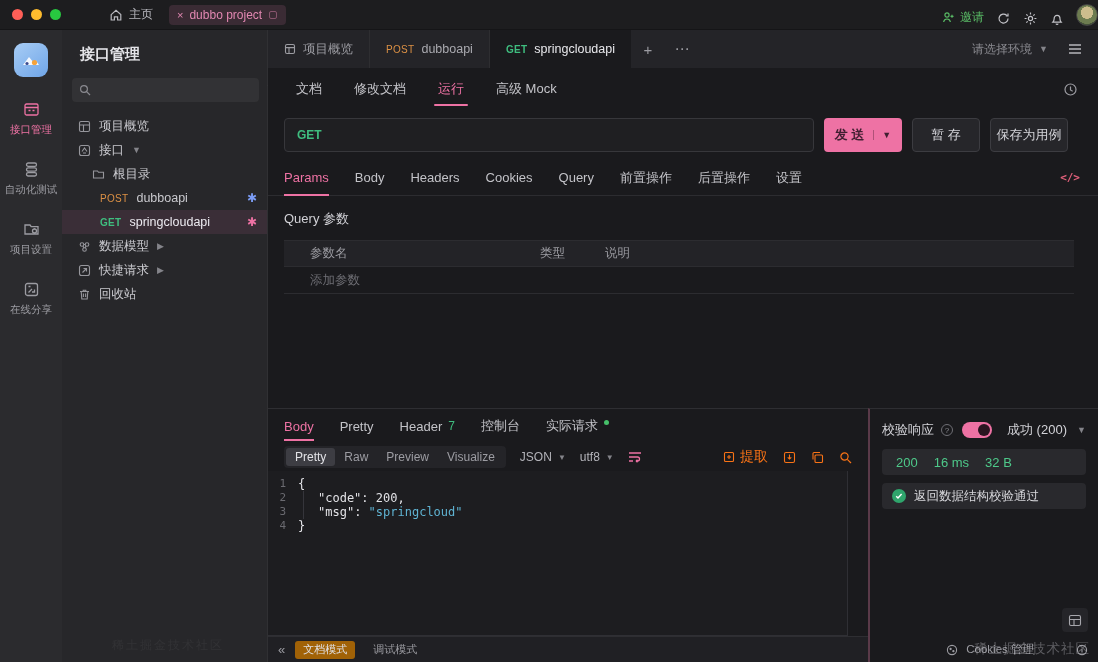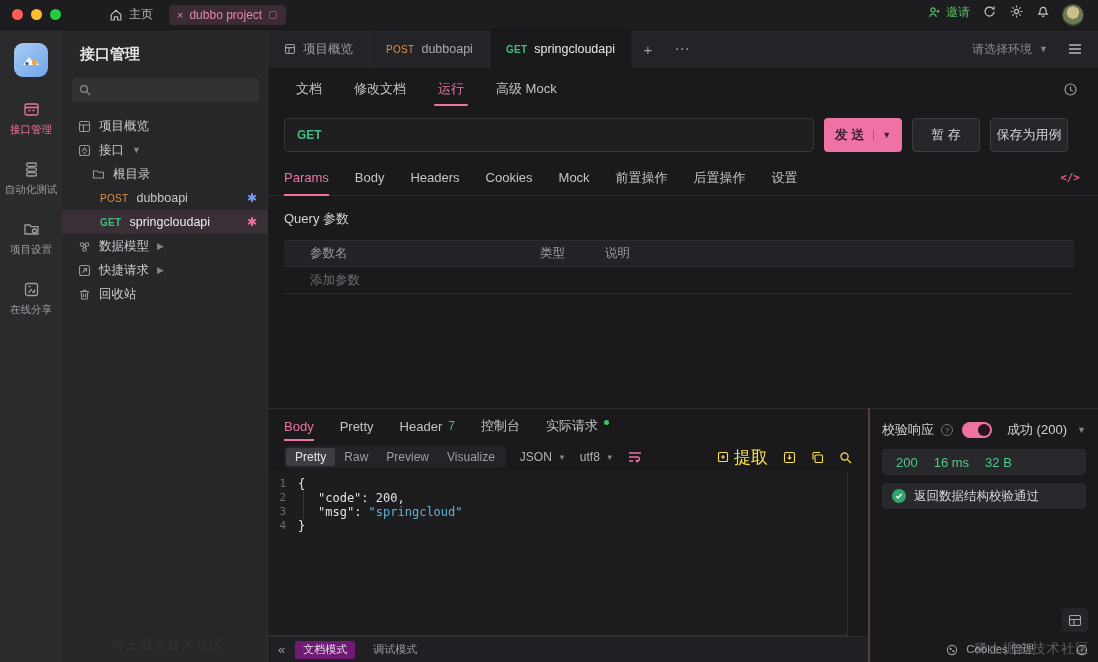--- a/index.html
+++ b/index.html
@@ -27,21 +27,21 @@
   
   .titlebar{position:absolute;left:0;top:0;width:1098px;height:30px;background:var(--bg-title);
             display:flex;align-items:center;border-bottom:1px solid #151517}
   .dots{display:flex;gap:8px;margin-left:12px}
   .dot{width:11px;height:11px;border-radius:50%}
   .dot.r{background:#ff5f57}.dot.y{background:#febc2e}.dot.g{background:#28c840}
   .tb-home{margin-left:48px;gap:6px;color:#b9b9bf;font-size:12px}
   .proj-tab{margin-left:16px;height:20px;padding:0 8px;border-radius:4px;background:#3a2b34;
             display:flex;align-items:center;gap:6px;color:#e287b2;font-size:12px}
   .proj-badge{opacity:.45}
-  .tb-right{margin-left:auto;display:flex;align-items:flex-start;gap:12px;padding-right:14px}
+  .tb-right{margin-left:auto;display:flex;align-items:flex-end;gap:12px;}
   .invite{gap:5px;color:#58b864;font-size:12px}
   .tb-ic{color:#c2c2c7}
   .avatar{width:22px;height:22px;border-radius:50%;background:radial-gradient(circle at 50% 38%,#cdbd8d 0 38%,#6d7c50 39% 70%,#465538 71%);border:1px solid #444}
 
   
   .rail{position:absolute;left:0;top:30px;width:62px;height:632px;background:var(--bg-rail);
         display:flex;flex-direction:column;align-items:center}
   .logo{width:34px;height:34px;border-radius:9px;margin-top:13px;
         background:linear-gradient(140deg,#a8cdf5,#6fa5e8);display:flex;align-items:center;justify-content:center}
   .rail-item{margin-top:24px;display:flex;flex-direction:column;align-items:center;gap:5px;
@@ -127,34 +127,34 @@
   .rtab.active::after{content:"";position:absolute;left:0;right:0;bottom:2px;height:2px;background:var(--accent)}
   .hcount{color:var(--green);font-size:12px}
   .gdot{width:5px;height:5px;border-radius:50%;background:#46c06a;margin-top:-8px}
   .rtools{height:28px;display:flex;align-items:center;padding:0 16px;gap:14px}
   .seg{display:flex;background:#242428;border-radius:4px;padding:2px;height:22px}
   .seg span{padding:0 9px;display:flex;align-items:center;font-size:12px;color:#9c9ca2;border-radius:3px}
   .seg span.on{background:#3d3d43;color:#e2e2e6}
   .dd{display:flex;align-items:center;gap:6px;font-size:12px;color:#b3b3b9}
   .dd .caret{font-size:8px}
   .wrap-ic{color:var(--accent)}
-  .rtool-right{margin-left:auto;display:flex;align-items:center;gap:15px;color:#fde047;font-size:17px}
+  .rtool-right{margin-left:auto;display:flex;align-items:center;gap:15px;color:#f97316;font-size:14px}
   .editor{flex:1;background:#1d1d20;margin-right:20px;border-right:1px solid #2f2f34;border-bottom:1px solid #2f2f34;
           padding-top:6px;font-family:"DejaVu Sans Mono",monospace;font-size:12px}
   .cl{display:flex;height:14px;line-height:14px}
   .ln{width:30px;text-align:right;padding-right:12px;color:#6a6a70;font-size:11px}
   .lc{color:#e6e6ea;white-space:pre}
   .ind{display:inline-block;width:15px;border-left:1px solid #35353b;margin-left:5px}
   .tok-key{color:#e2e2e6}.tok-num{color:#e2e2e6}.tok-str{color:#5fb3d2}
 
   .bottombar{height:26px;border-top:1px solid #2e2e32;background:#202024;display:flex;align-items:center;
              padding-left:10px;gap:10px}
   .bb-col{color:#9c9ca2;font-size:13px}
   .mode{height:18px;padding:0 8px;border-radius:3px;display:flex;align-items:center;font-size:11px;color:#9c9ca2}
-  .mode.on{background:#701a75;color:#e0e0e4}
+  .mode.on{background:#a16207;color:#e0e0e4}
 
   
   .rpanel{flex:1;border-top:1px solid #2e2e32;border-left:2px solid #5a3a49;position:relative;
           padding:12px 12px 0 12px;background:var(--bg-content)}
   .vh{display:flex;align-items:center;gap:7px}
   .vh .lbl{font-size:13px;color:#d2d2d7}
   .qmark{width:12px;height:12px;border-radius:50%;border:1px solid #6e6e74;color:#8a8a90;font-size:8px;
          display:flex;align-items:center;justify-content:center}
   .toggle{width:30px;height:16px;border-radius:8px;background:var(--accent);position:relative;margin-left:2px}
   .toggle::after{content:"";position:absolute;right:2px;top:2px;width:12px;height:12px;border-radius:50%;background:#2a1520}
@@ -447,21 +447,21 @@
       <div class="ptab">
           <span>Body</span>
         </div>
       <div class="ptab">
           <span>Headers</span>
         </div>
       <div class="ptab">
           <span>Cookies</span>
         </div>
       <div class="ptab">
-          <span>Mock</span>
+          <span>Query</span>
         </div>
       <div class="ptab">
           <span>前置操作</span>
         </div>
       <div class="ptab">
           <span>后置操作</span>
         </div>
       <div class="ptab">
           <span>设置</span>
         </div>

